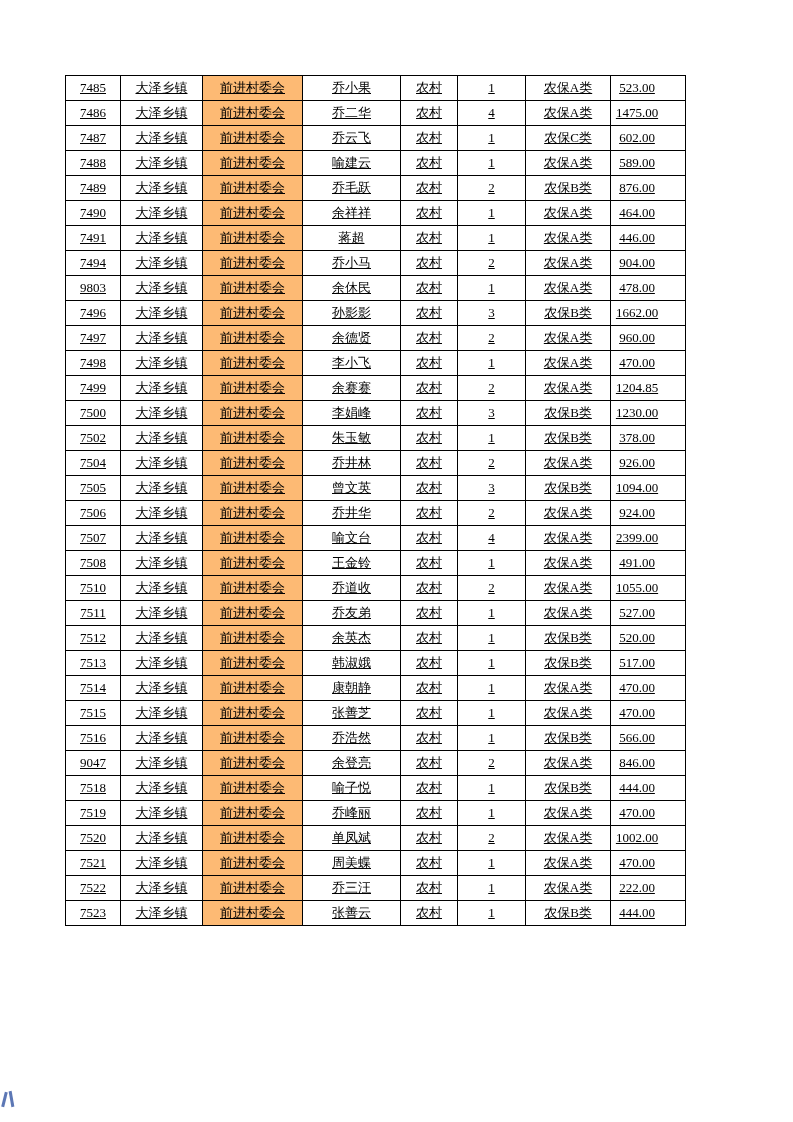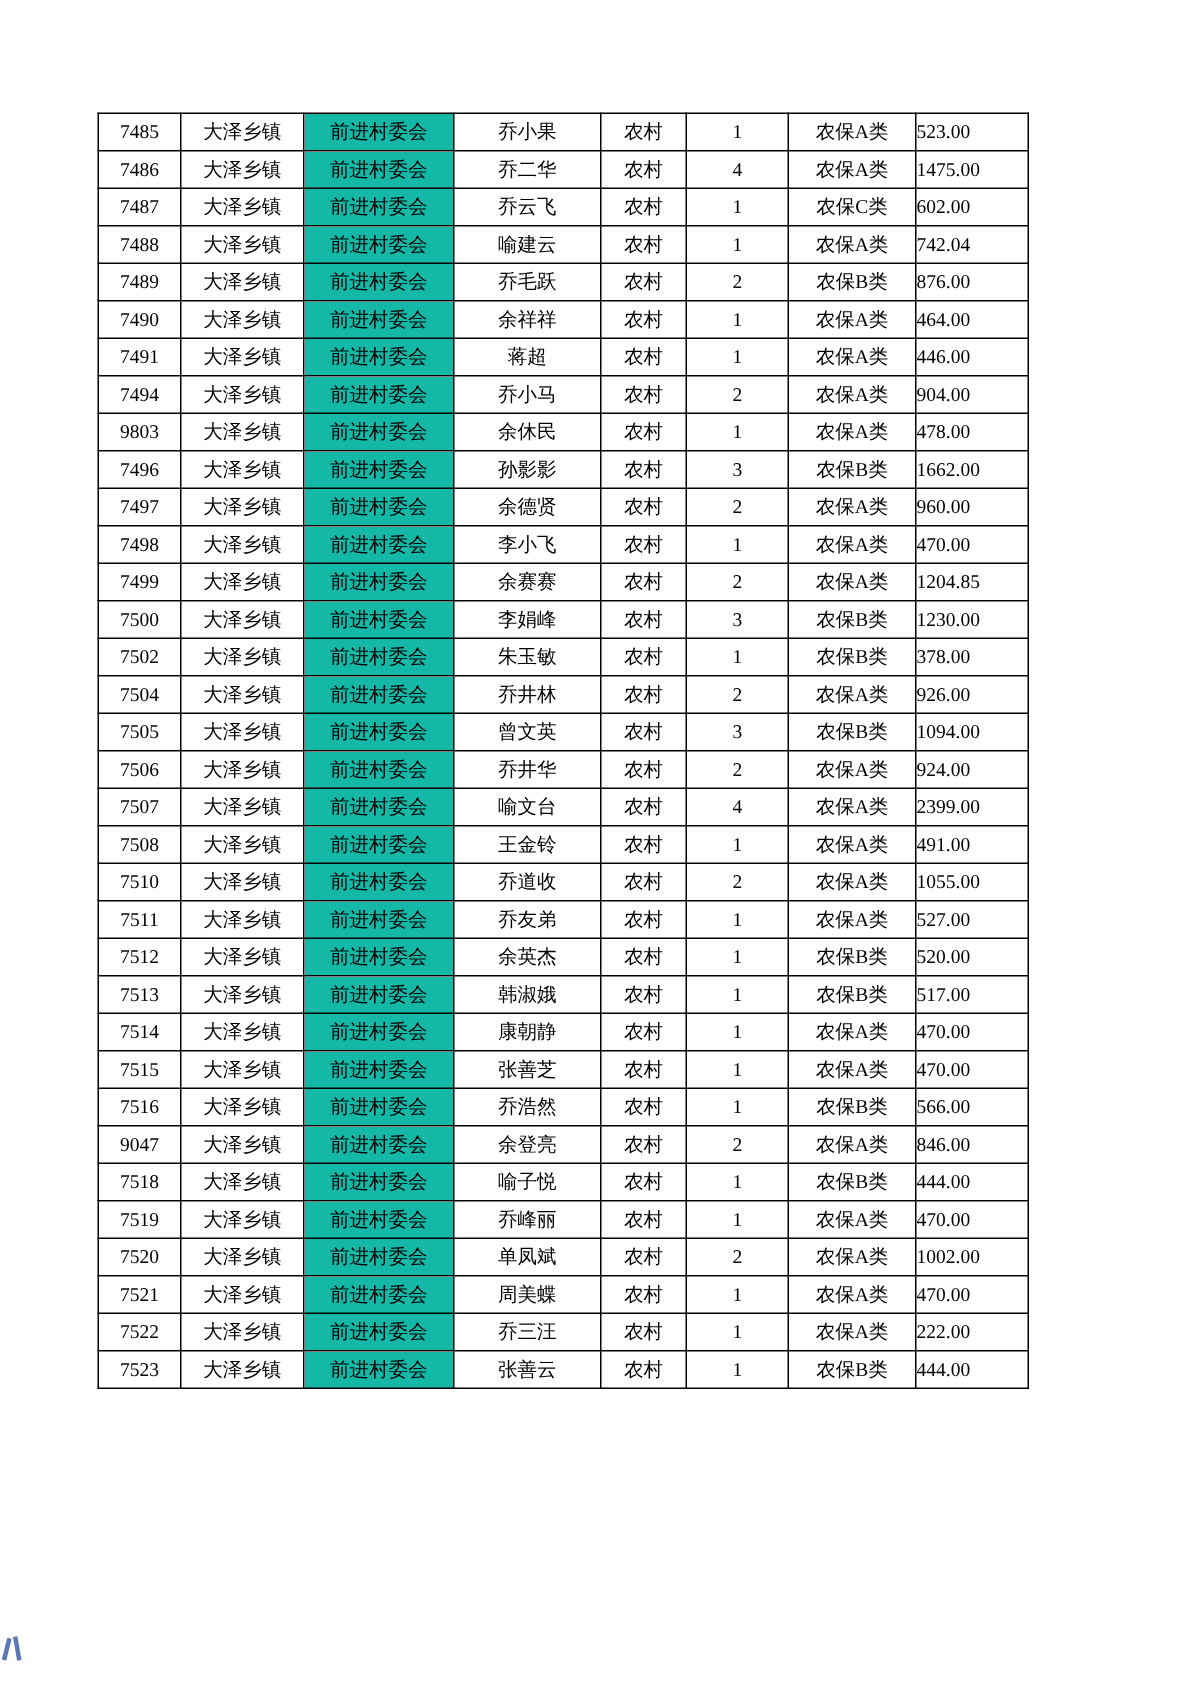--- a/index.html
+++ b/index.html
@@ -12,20 +12,21 @@
     background: #ffffff;
     position: relative;
     overflow: hidden;
     font-family: "Liberation Serif", "DejaVu Serif", serif;
     color: #000000;
   }
   .table-wrap {
     position: absolute;
     left: 65px;
     top: 75px;
+    text-decoration: underline;
   }
   table {
     border-collapse: collapse;
     table-layout: fixed;
   }
   td {
     border: 1px solid #000000;
     height: 24px;
     font-size: 13px;
     line-height: 24px;
@@ -37,24 +38,24 @@
   col.w-serial    { width: 55px; }
   col.w-township  { width: 82px; }
   col.w-village   { width: 100px; }
   col.w-name      { width: 98px; }
   col.w-residence { width: 57px; }
   col.w-persons   { width: 68px; }
   col.w-category  { width: 85px; }
   col.w-amount    { width: 75px; }
 
   td.col-village {
-    background: #14b8a6;
+    background: #fdba74;
   }
   td.col-amount {
-    text-align: left;
+    text-align: center;
     padding-right: 22px;
   }
 
   
   .corner-mark {
     position: absolute;
     left: 0;
     top: 1090px;
     width: 18px;
     height: 20px;
@@ -127,21 +128,21 @@
           <td class="col-amount">602.00</td>
         </tr>
         <tr>
           <td class="col-serial">7488</td>
           <td class="col-township">大泽乡镇</td>
           <td class="col-village">前进村委会</td>
           <td class="col-name">喻建云</td>
           <td class="col-residence">农村</td>
           <td class="col-persons">1</td>
           <td class="col-category">农保A类</td>
-          <td class="col-amount">742.04</td>
+          <td class="col-amount">589.00</td>
         </tr>
         <tr>
           <td class="col-serial">7489</td>
           <td class="col-township">大泽乡镇</td>
           <td class="col-village">前进村委会</td>
           <td class="col-name">乔毛跃</td>
           <td class="col-residence">农村</td>
           <td class="col-persons">2</td>
           <td class="col-category">农保B类</td>
           <td class="col-amount">876.00</td>

